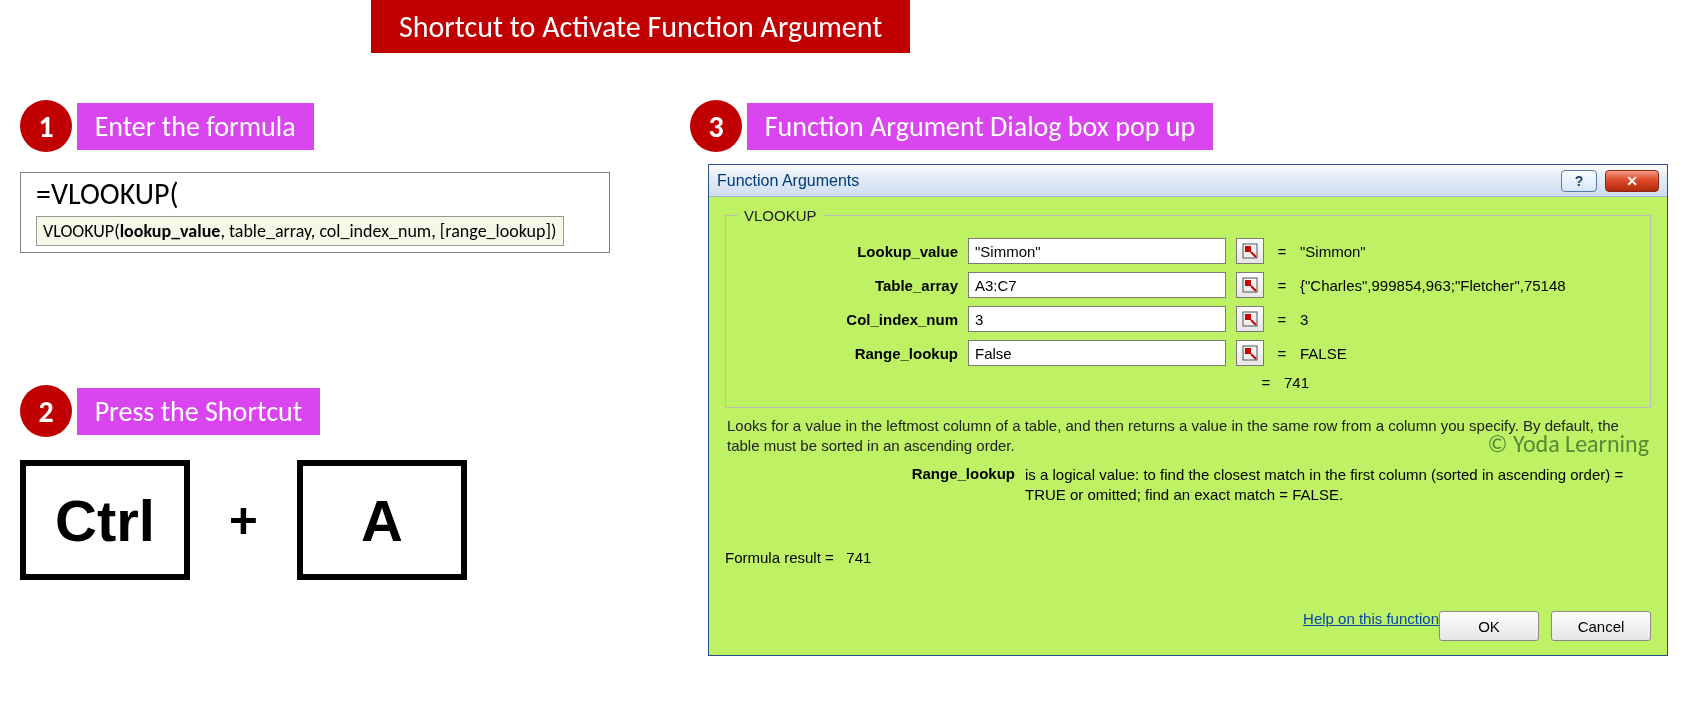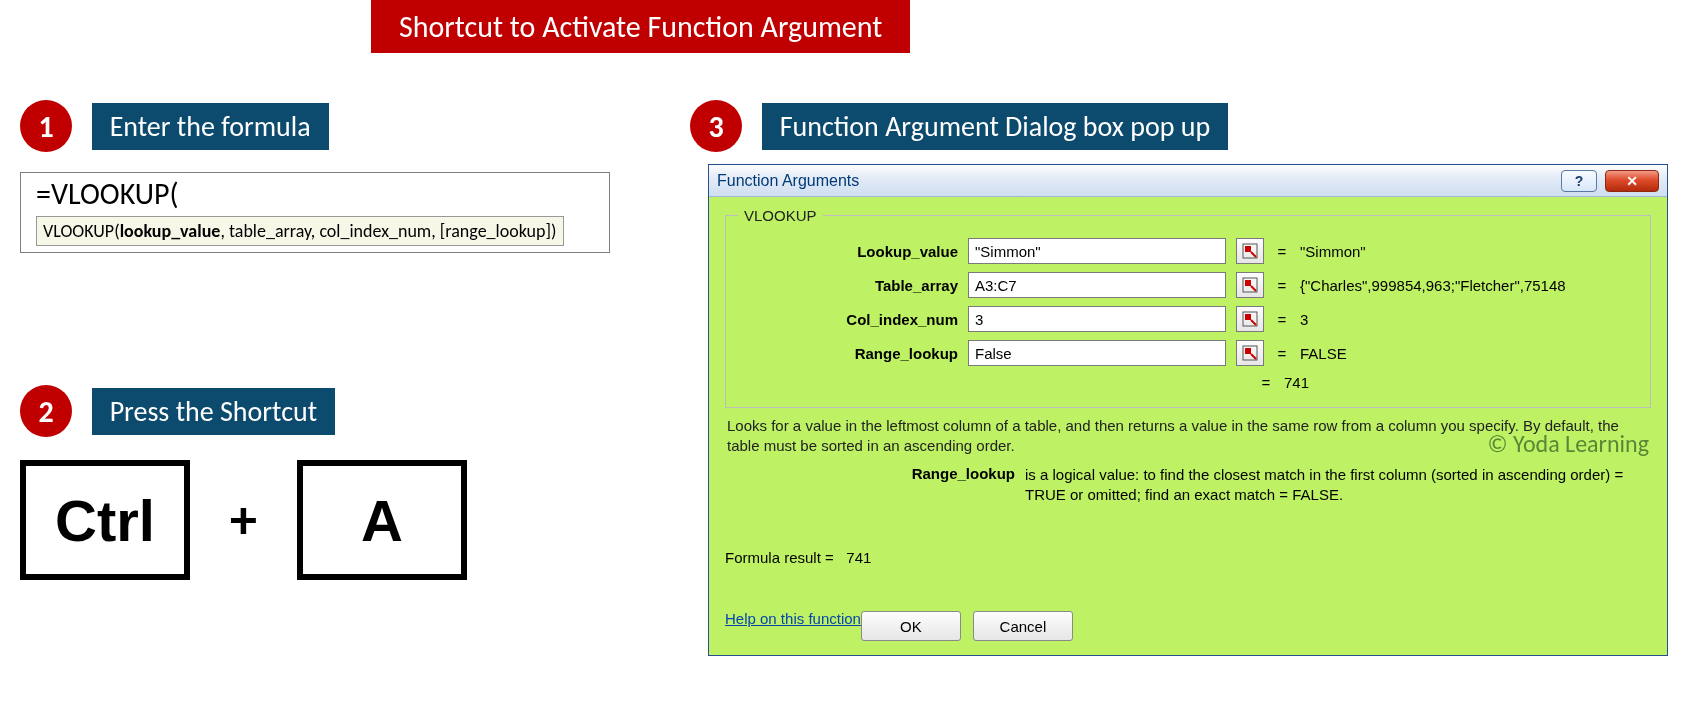--- a/index.html
+++ b/index.html
@@ -27,26 +27,26 @@
     width: 52px; height: 52px;
     border-radius: 50%;
     background: #c00000;
     color: #fff;
     font-weight: bold;
     font-size: 30px;
     vertical-align: middle;
   }
   .step-label {
     display: inline-block;
-    background: #0c4a6e;
+    background: #d946ef;
     color: #fff;
     font-size: 28px;
     padding: 6px 18px;
     vertical-align: middle;
-    margin-left: 16px;
+    margin-left: 1px;
   }
   .step1 { position: absolute; left: 20px; top: 100px; }
   .step2 { position: absolute; left: 20px; top: 385px; }
   .step3 { position: absolute; left: 690px; top: 100px; }
 
   .formula-box {
     position: absolute;
     left: 20px; top: 172px;
     width: 590px;
     border: 1px solid #7e7e7e;
@@ -146,21 +146,21 @@
   .arg-eq { width: 16px; text-align: center; }
   .arg-result { flex: 1; white-space: nowrap; overflow: hidden; }
 
   .result-row { display: flex; padding-left: 520px; font-size: 15px; margin-top: 2px; }
   .desc { margin: 8px 2px; line-height: 1.35; color: #222; }
   .param-desc { display: flex; margin-top: 8px; }
   .param-desc .pn { width: 300px; text-align: right; font-weight: bold; padding-right: 10px; }
   .param-desc .pt { flex: 1; line-height: 1.35; }
 
   .dialog-footer {
-    display: flex; align-items: center; justify-content: flex-start;
+    display: flex; align-items: center; justify-content: flex-end;
     margin-top: 30px;
   }
   .help-link { color: #0645ad; text-decoration: underline; }
   .btn {
     min-width: 100px; height: 30px;
     border: 1px solid #8a8a8a;
     border-radius: 3px;
     background: linear-gradient(#fdfdfd,#e6e6e6);
     padding: 0 18px;
     font-size: 15px;

